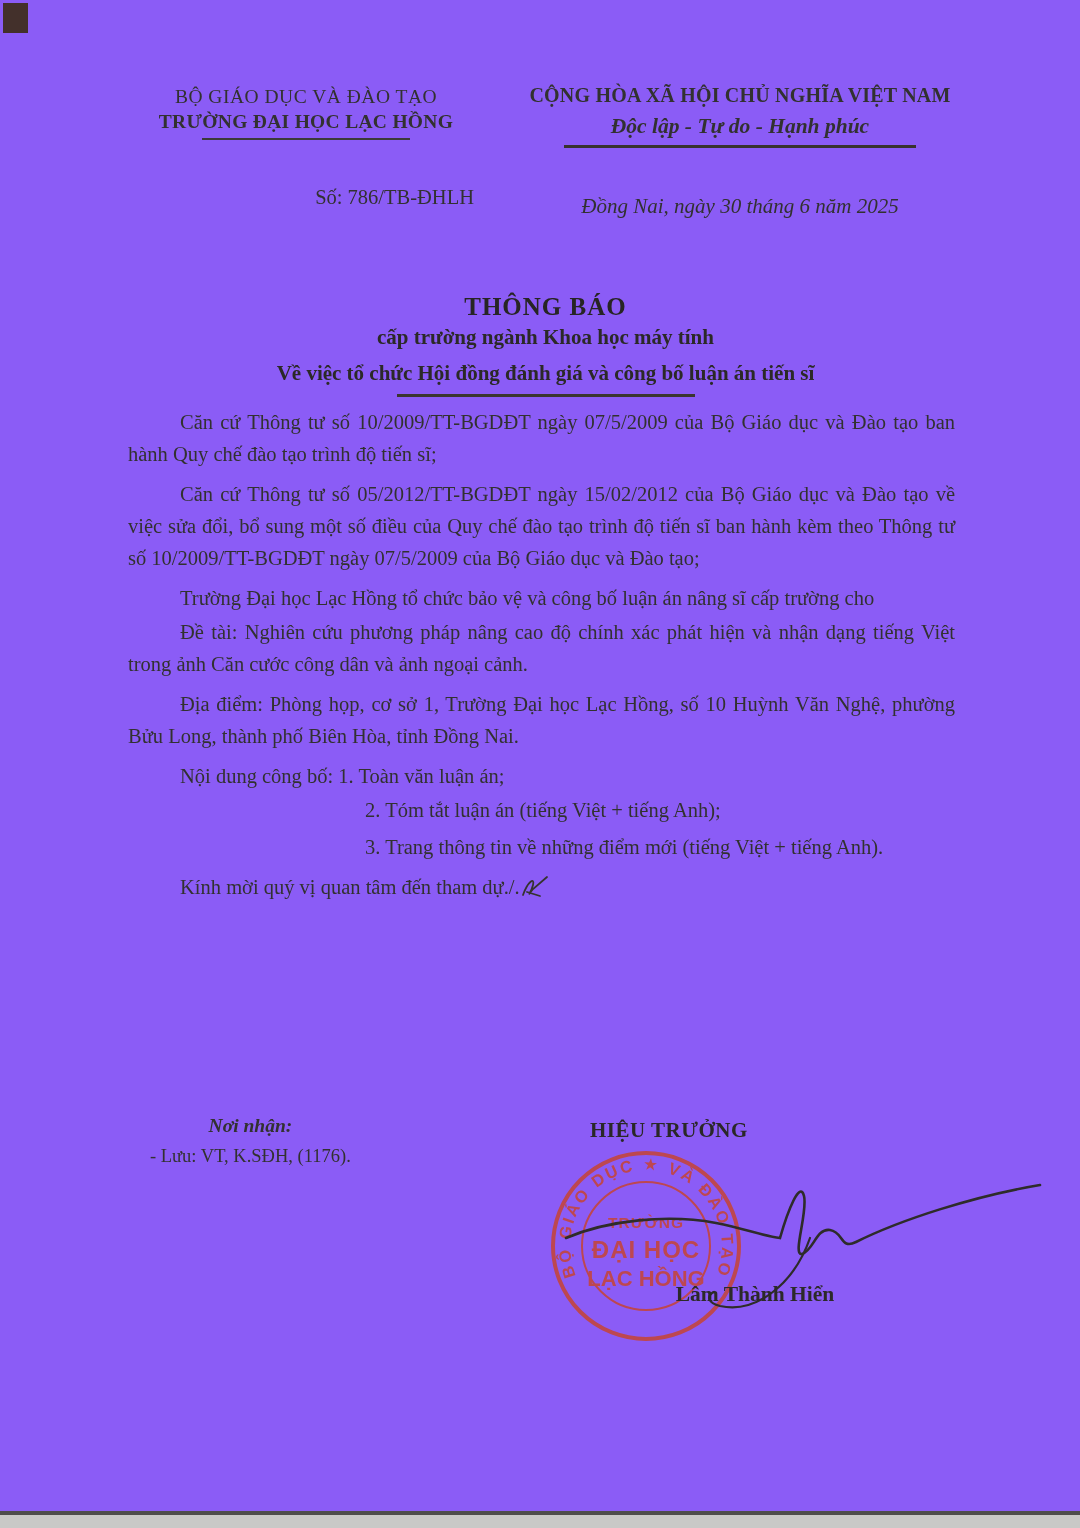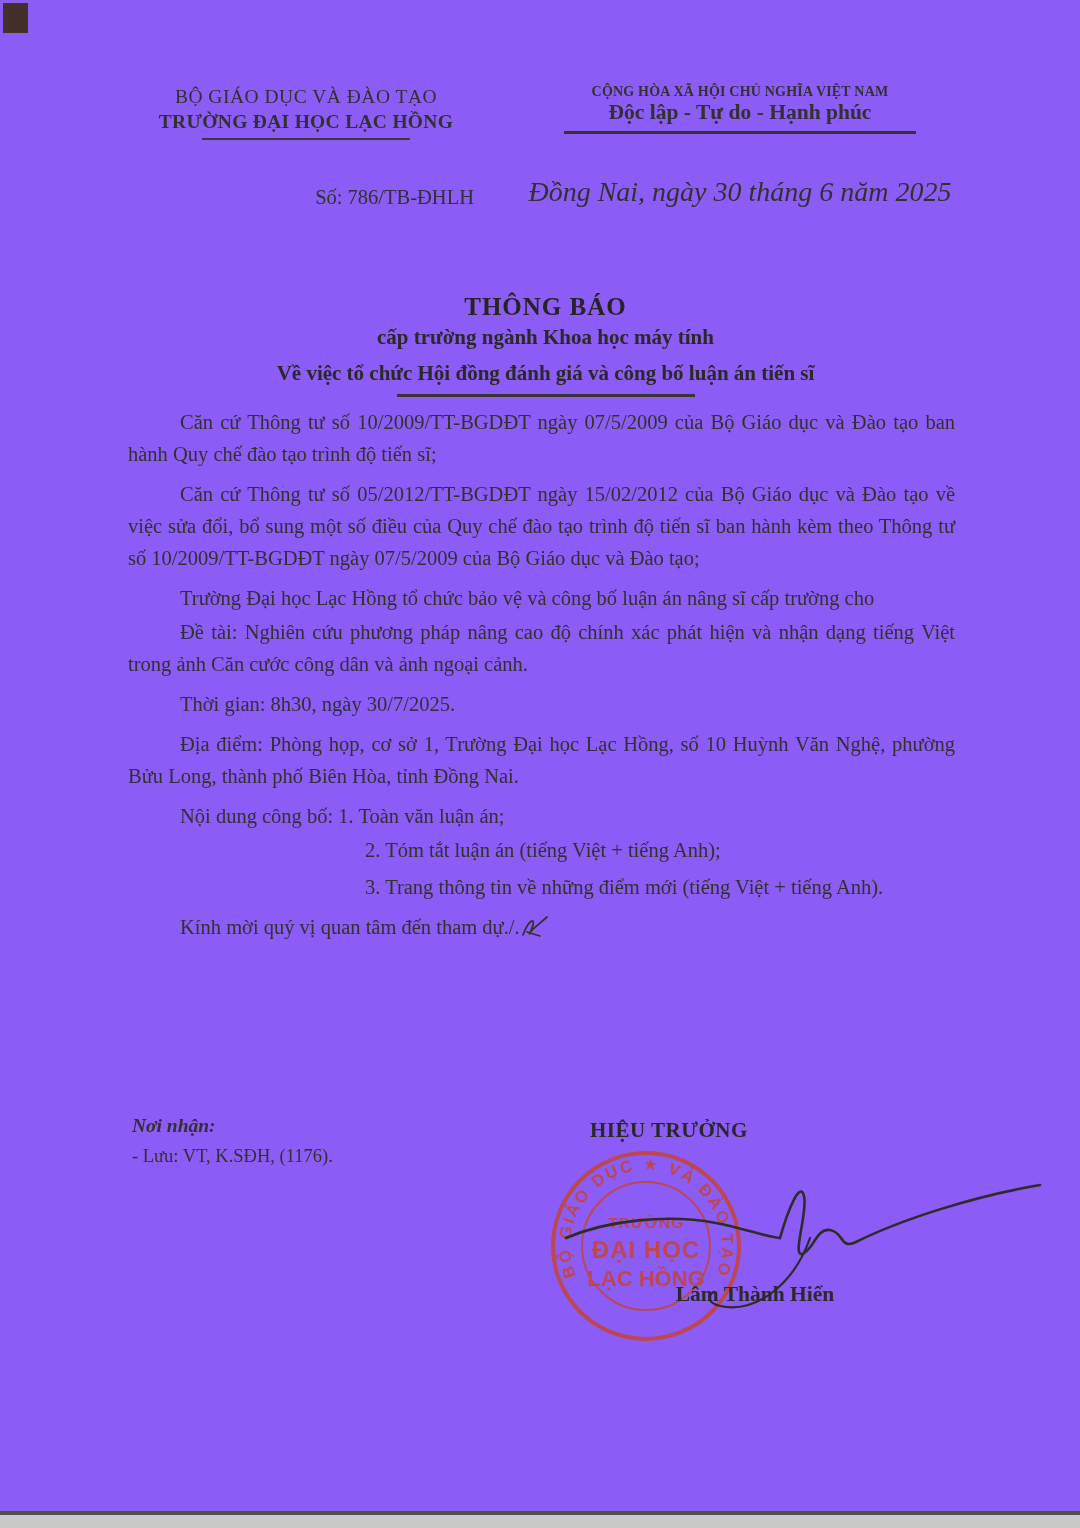--- a/index.html
+++ b/index.html
@@ -13,42 +13,42 @@
     overflow:hidden;
     padding-left:11px;
   }
   
   .hdr-left{position:absolute;left:138px;top:86px;width:336px;text-align:center;}
   .hdr-left .l1{font-size:19.5px;letter-spacing:.5px;}
   .hdr-left .l2{font-size:19.5px;font-weight:bold;margin-top:3px;letter-spacing:.3px;}
   .hdr-left .rule{width:208px;height:2px;background:#3b3a39;margin:5px auto 0;}
   .doc-number{position:absolute;left:138px;top:186px;width:336px;text-align:right;font-size:20.5px;}
   .hdr-right{position:absolute;left:480px;top:84px;width:520px;text-align:center;}
-  .hdr-right .l1{font-size:14px;font-weight:bold;letter-spacing:.2px;}
-  .hdr-right .l2{font-size:21.5px;font-weight:bold;}
+  .hdr-right .l1{font-size:20px;font-weight:bold;letter-spacing:.2px;}
+  .hdr-right .l2{font-size:21.5px;font-weight:bold;margin-top:7px;font-style:italic;}
   .hdr-right .rule{width:352px;height:2.5px;background:#38322e;margin:6px auto 0;}
-  .dateline{position:absolute;left:480px;top:176px;width:520px;text-align:center;
-    font-size:28px;font-style:italic;}
+  .dateline{position:absolute;left:480px;top:194px;width:520px;text-align:center;
+    font-size:21px;font-style:italic;}
   
   .title-block{position:absolute;left:0;top:265px;width:100%;text-align:center;color:#28262  5;margin-top:28px;}
   .title-block .main{font-size:25px;font-weight:bold;letter-spacing:1px;color:#272524;}
   .title-block .sub{font-size:21px;font-weight:bold;margin-top:11px;color:#2b2927;}
   .title-block .sub2{margin-top:4px;}
   .title-block .rule{width:298px;height:2.5px;background:#3a3530;margin:8px auto 0;}
   
   .body-block{position:absolute;left:128px;top:406px;width:827px;font-size:20.5px;line-height:32px;}
   .body-block p{margin:0 0 8px 0;text-indent:52px;text-align:justify;}
   .body-block p.tight{margin-bottom:2px;}
   .info-grid{margin:0 0 2px 52px;}
   .info-row{display:grid;grid-template-columns:465px 1fr;line-height:35.5px;}
   .list-item{margin:0 0 5px 237px;line-height:32px;}
   .invite{margin-top:8px;text-indent:52px;white-space:nowrap;}
   .invite svg{vertical-align:-6px;margin-left:-2px;}
   
-  .recipients{position:absolute;left:132px;top:1115px;}
+  .recipients{position:absolute;left:150px;top:1115px;text-align:center;}
   .recipients .label{font-size:19.5px;font-weight:bold;font-style:italic;}
   .recipients .item{font-size:18.5px;margin-top:9px;}
   .signer-title{position:absolute;left:590px;top:1118px;width:330px;text-align:left;
     font-size:21px;font-weight:bold;letter-spacing:.5px;color:#2a2827;}
   .signer-name{position:absolute;left:590px;top:1282px;width:330px;text-align:center;
     font-size:21.5px;font-weight:bold;color:#2c2a29;}
   .stamp{position:absolute;left:546px;top:1146px;width:200px;height:200px;opacity:.88;}
   .stamp text{font-family:"Liberation Sans","DejaVu Sans",sans-serif;font-weight:bold;}
   .signature{position:absolute;left:548px;top:1138px;width:510px;height:200px;}
   
@@ -86,21 +86,20 @@
     <div class="rule"></div>
   </div>
 
   <div class="body-block">
     <p>Căn cứ Thông tư số 10/2009/TT-BGDĐT ngày 07/5/2009 của Bộ Giáo dục và Đào tạo ban hành Quy chế đào tạo trình độ tiến sĩ;</p>
     <p>Căn cứ Thông tư số 05/2012/TT-BGDĐT ngày 15/02/2012 của Bộ Giáo dục và Đào tạo về việc sửa đổi, bổ sung một số điều của Quy chế đào tạo trình độ tiến sĩ ban hành kèm theo Thông tư số 10/2009/TT-BGDĐT ngày 07/5/2009 của Bộ Giáo dục và Đào tạo;</p>
     <p class="tight">Trường Đại học Lạc Hồng tổ chức bảo vệ và công bố luận án nâng sĩ cấp trường cho</p>
 
 
     <p>Đề tài: Nghiên cứu phương pháp nâng cao độ chính xác phát hiện và nhận dạng tiếng Việt trong ảnh Căn cước công dân và ảnh ngoại cảnh.</p>
-    <p>Thời gian: 8h30, ngày 30/7/2025.</p>
     <p>Địa điểm: Phòng họp, cơ sở 1, Trường Đại học Lạc Hồng, số 10 Huỳnh Văn Nghệ, phường Bửu Long, thành phố Biên Hòa, tỉnh Đồng Nai.</p>
     <p class="tight">Nội dung công bố: 1. Toàn văn luận án;</p>
     <div class="list-item">2. Tóm tắt luận án (tiếng Việt + tiếng Anh);</div>
     <div class="list-item">3. Trang thông tin về những điểm mới (tiếng Việt + tiếng Anh).</div>
     <div class="invite"><span>Kính mời quý vị quan tâm đến tham dự./.</span><svg width="34" height="28" viewBox="0 0 34 28">
           <path d="M5 23 C 10 9, 17 5, 15 13 C 13 21, 8 26, 15 17 L 29 5 M 9 20 L 22 24" fill="none" stroke="#35332f" stroke-width="1.8" stroke-linecap="round"></path>
         </svg></div>
   </div>
 
   <div class="recipients">

